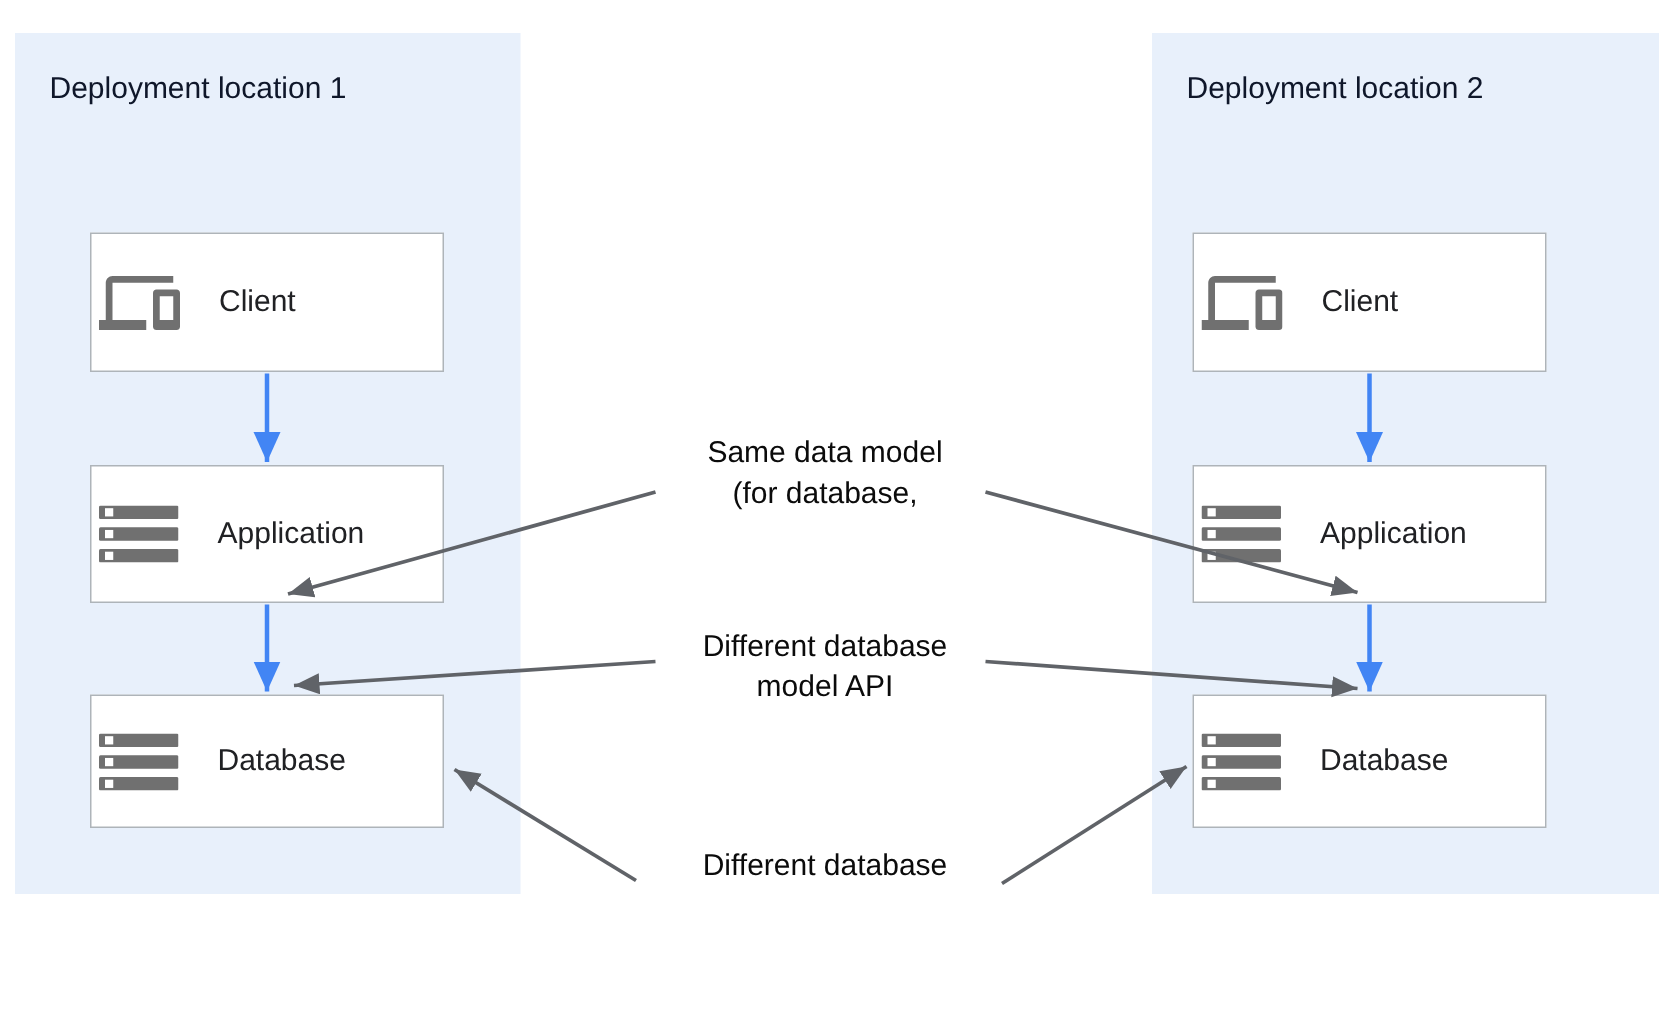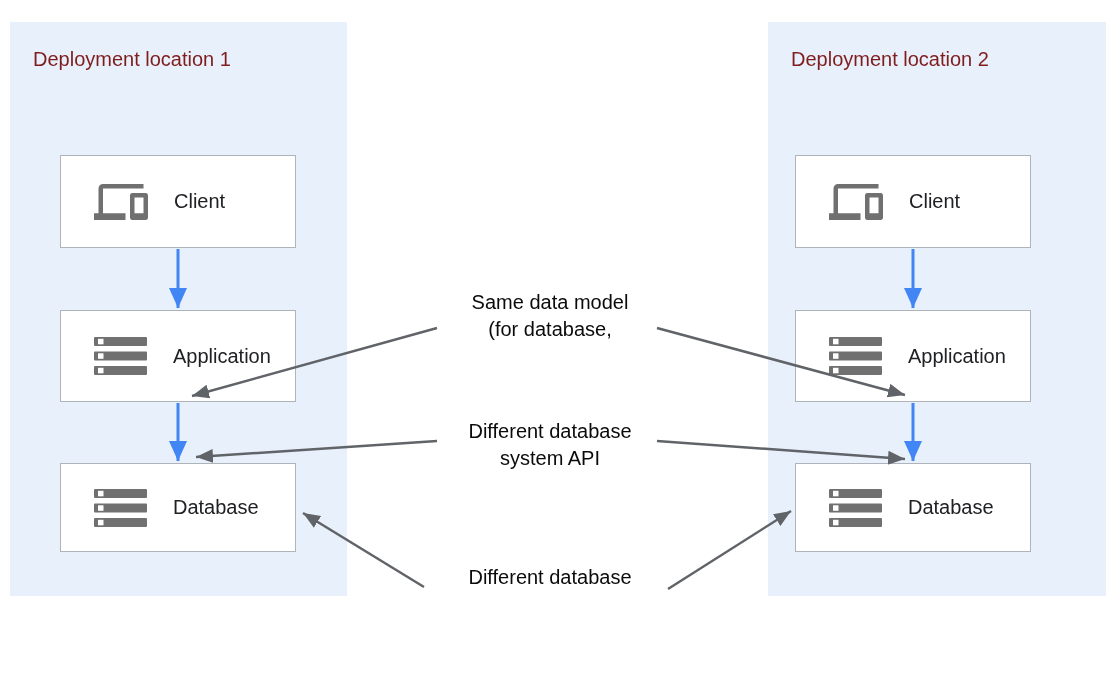--- a/index.html
+++ b/index.html
@@ -5,26 +5,26 @@
   html,body { margin:0; padding:0; background:#ffffff; }
   .canvas {
     position:relative; width:1106px; height:684px; background:#ffffff;
     font-family:"Liberation Sans", sans-serif; overflow:hidden;
   }
   .panel { position:absolute; top:22px; height:574px; background:#E8F0FB; }
   .panel-1 { left:10px;  width:337px; }
   .panel-2 { left:746px; width:338px;margin-left:22px; }
   .panel-title {
     position:absolute; left:23px; top:26px;
-    font-size:20px; color:#7f1d1d; white-space:nowrap;
+    font-size:20px; color:#0f172a; white-space:nowrap;
   }
   .node {
     position:absolute; width:236px; box-sizing:border-box;
     background:#ffffff; border:1px solid #AEB4B9;
-    display:flex; align-items:center; padding-left:33px; gap:26px;
+    display:flex; align-items:center; padding-left:5px; gap:26px;
   }
   .node-label { font-size:20px; color:#202124; white-space:nowrap; }
   .ann {
     position:absolute; left:417px; width:266px; text-align:center;
     font-size:20px; line-height:27px; color:#0b0b0b;
   }
   .overlay { position:absolute; left:0; top:0; pointer-events:none; }
 </style>
 </head>
 <body>
@@ -115,21 +115,21 @@
     </svg>
     <span class="node-label">Database</span>
   </div>
 
   <div class="ann" style="top:289px">
     <div>Same data model</div>
     <div>(for database,</div>
   </div>
   <div class="ann" style="top:418px">
     <div>Different database</div>
-    <div>system API</div>
+    <div>model API</div>
   </div>
   <div class="ann" style="top:564px">
     <div>Different database</div>
   </div>
 
   <svg class="overlay" width="1106" height="684" viewBox="0 0 1106 684">
     <defs>
       <marker id="mb" markerUnits="userSpaceOnUse" markerWidth="22" markerHeight="20" refX="20" refY="9" orient="auto">
         <path d="M0,0 L20,9 L0,18 Z" fill="#4285F4"></path>
       </marker>

